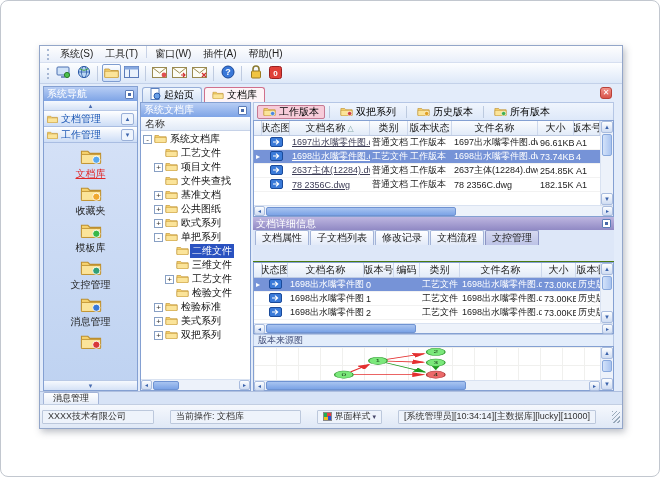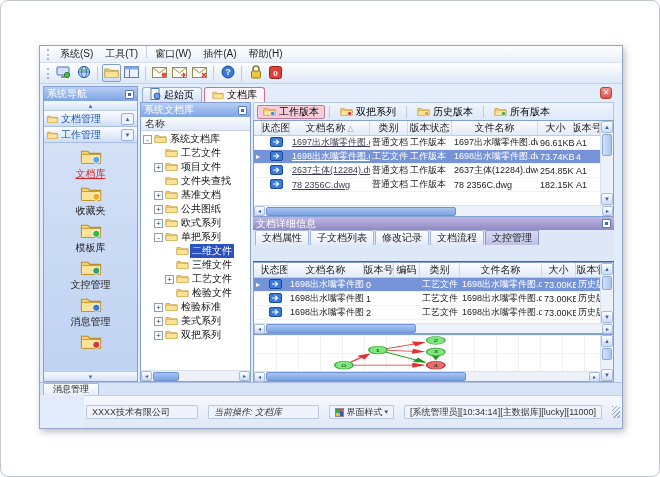--- a/index.html
+++ b/index.html
@@ -119,26 +119,26 @@
   .graph-main { flex:1; min-width:0; display:flex; flex-direction:column; }
   .graph-canvas { flex:1; min-height:0; position:relative;
         background-image:linear-gradient(#f0f0ee 1px,transparent 1px),linear-gradient(90deg,#f0f0ee 1px,transparent 1px);
         background-size:22px 18px; }
   .graph-canvas svg { position:absolute; inset:0; width:100%; height:100%; }
 
   
   .msgbar { height:13px; flex:none; display:flex; align-items:flex-end; background:#d7e3f6; border-top:1px solid #aebfdf; padding-left:3px; }
   .msg-tab { height:12px; padding:0 9px; font-size:9px; line-height:11px; background:linear-gradient(#ffffff,#e6edf9);
              border:1px solid #a3b4d8; border-bottom:none; border-radius:2px 2px 0 0; color:#222; }
-  .statusbar { height:33px; flex:none; display:flex; align-items:center; gap:10px; padding:1px 2px;
-               background:linear-gradient(#f5f8fd,#dfe8f6); border-top:1px solid #c2cee2; font-size:9px;margin-left:44px; }
+  .statusbar { height:24px; flex:none; display:flex; align-items:center; gap:16px; padding:1px 2px;
+               background:linear-gradient(#f5f8fd,#dfe8f6); border-top:1px solid #c2cee2; font-size:9px; }
   .sb-cell { height:14px; display:flex; align-items:center; padding:0 5px; border:1px solid #bcc8dc;
              border-radius:1px; background:#eef3fb; color:#333; white-space:nowrap; }
   .sb-company { width:112px; flex:none; }
-  .sb-op { flex:1; min-width:0;font-style:italic; }
+  .sb-op { flex:1; min-width:0; }
   .style-swatch { width:9px; height:9px; flex:none; margin-right:3px;
         background:conic-gradient(#e84040 0 25%, #3050d0 0 50%, #f0c020 0 75%, #20b050 0); border:1px solid #888; }
   .sb-grip { width:8px; height:12px; flex:none;
         background:repeating-linear-gradient(135deg,#9ab 0 1px,transparent 1px 3px); }
   .caret { font-size:7px; color:#446; margin-left:2px; }
 </style>
 </head>
 <body>
 
 <div class="page-frame">
@@ -697,20 +697,21 @@
                 <span class="vs-btn" style="margin-top:auto">▼</span>
               </div>
             </div>
             <div class="hscroll" style="height:10px">
               <span class="hs-btn">◂</span>
               <span class="hs-thumb" style="width:150px"></span>
               <span class="hs-btn" style="margin-left:auto">▸</span>
             </div>
           </div>
 
+          <div class="graph-label">版本来源图</div>
           <div class="graphpanel">
             <div class="graph-main">
               <div class="graph-canvas">
                 <svg id="graph-svg" viewBox="0 0 335 74" preserveAspectRatio="none">
                       <defs>
                         <marker id="arw0" markerWidth="7" markerHeight="6" refX="6" refY="3" orient="auto">
                           <path d="M0 0 L7 3 L0 6 Z" fill="#e43030"></path>
                         </marker>
                         <marker id="arw1" markerWidth="7" markerHeight="6" refX="6" refY="3" orient="auto">
                           <path d="M0 0 L7 3 L0 6 Z" fill="#1e9a1e"></path>

